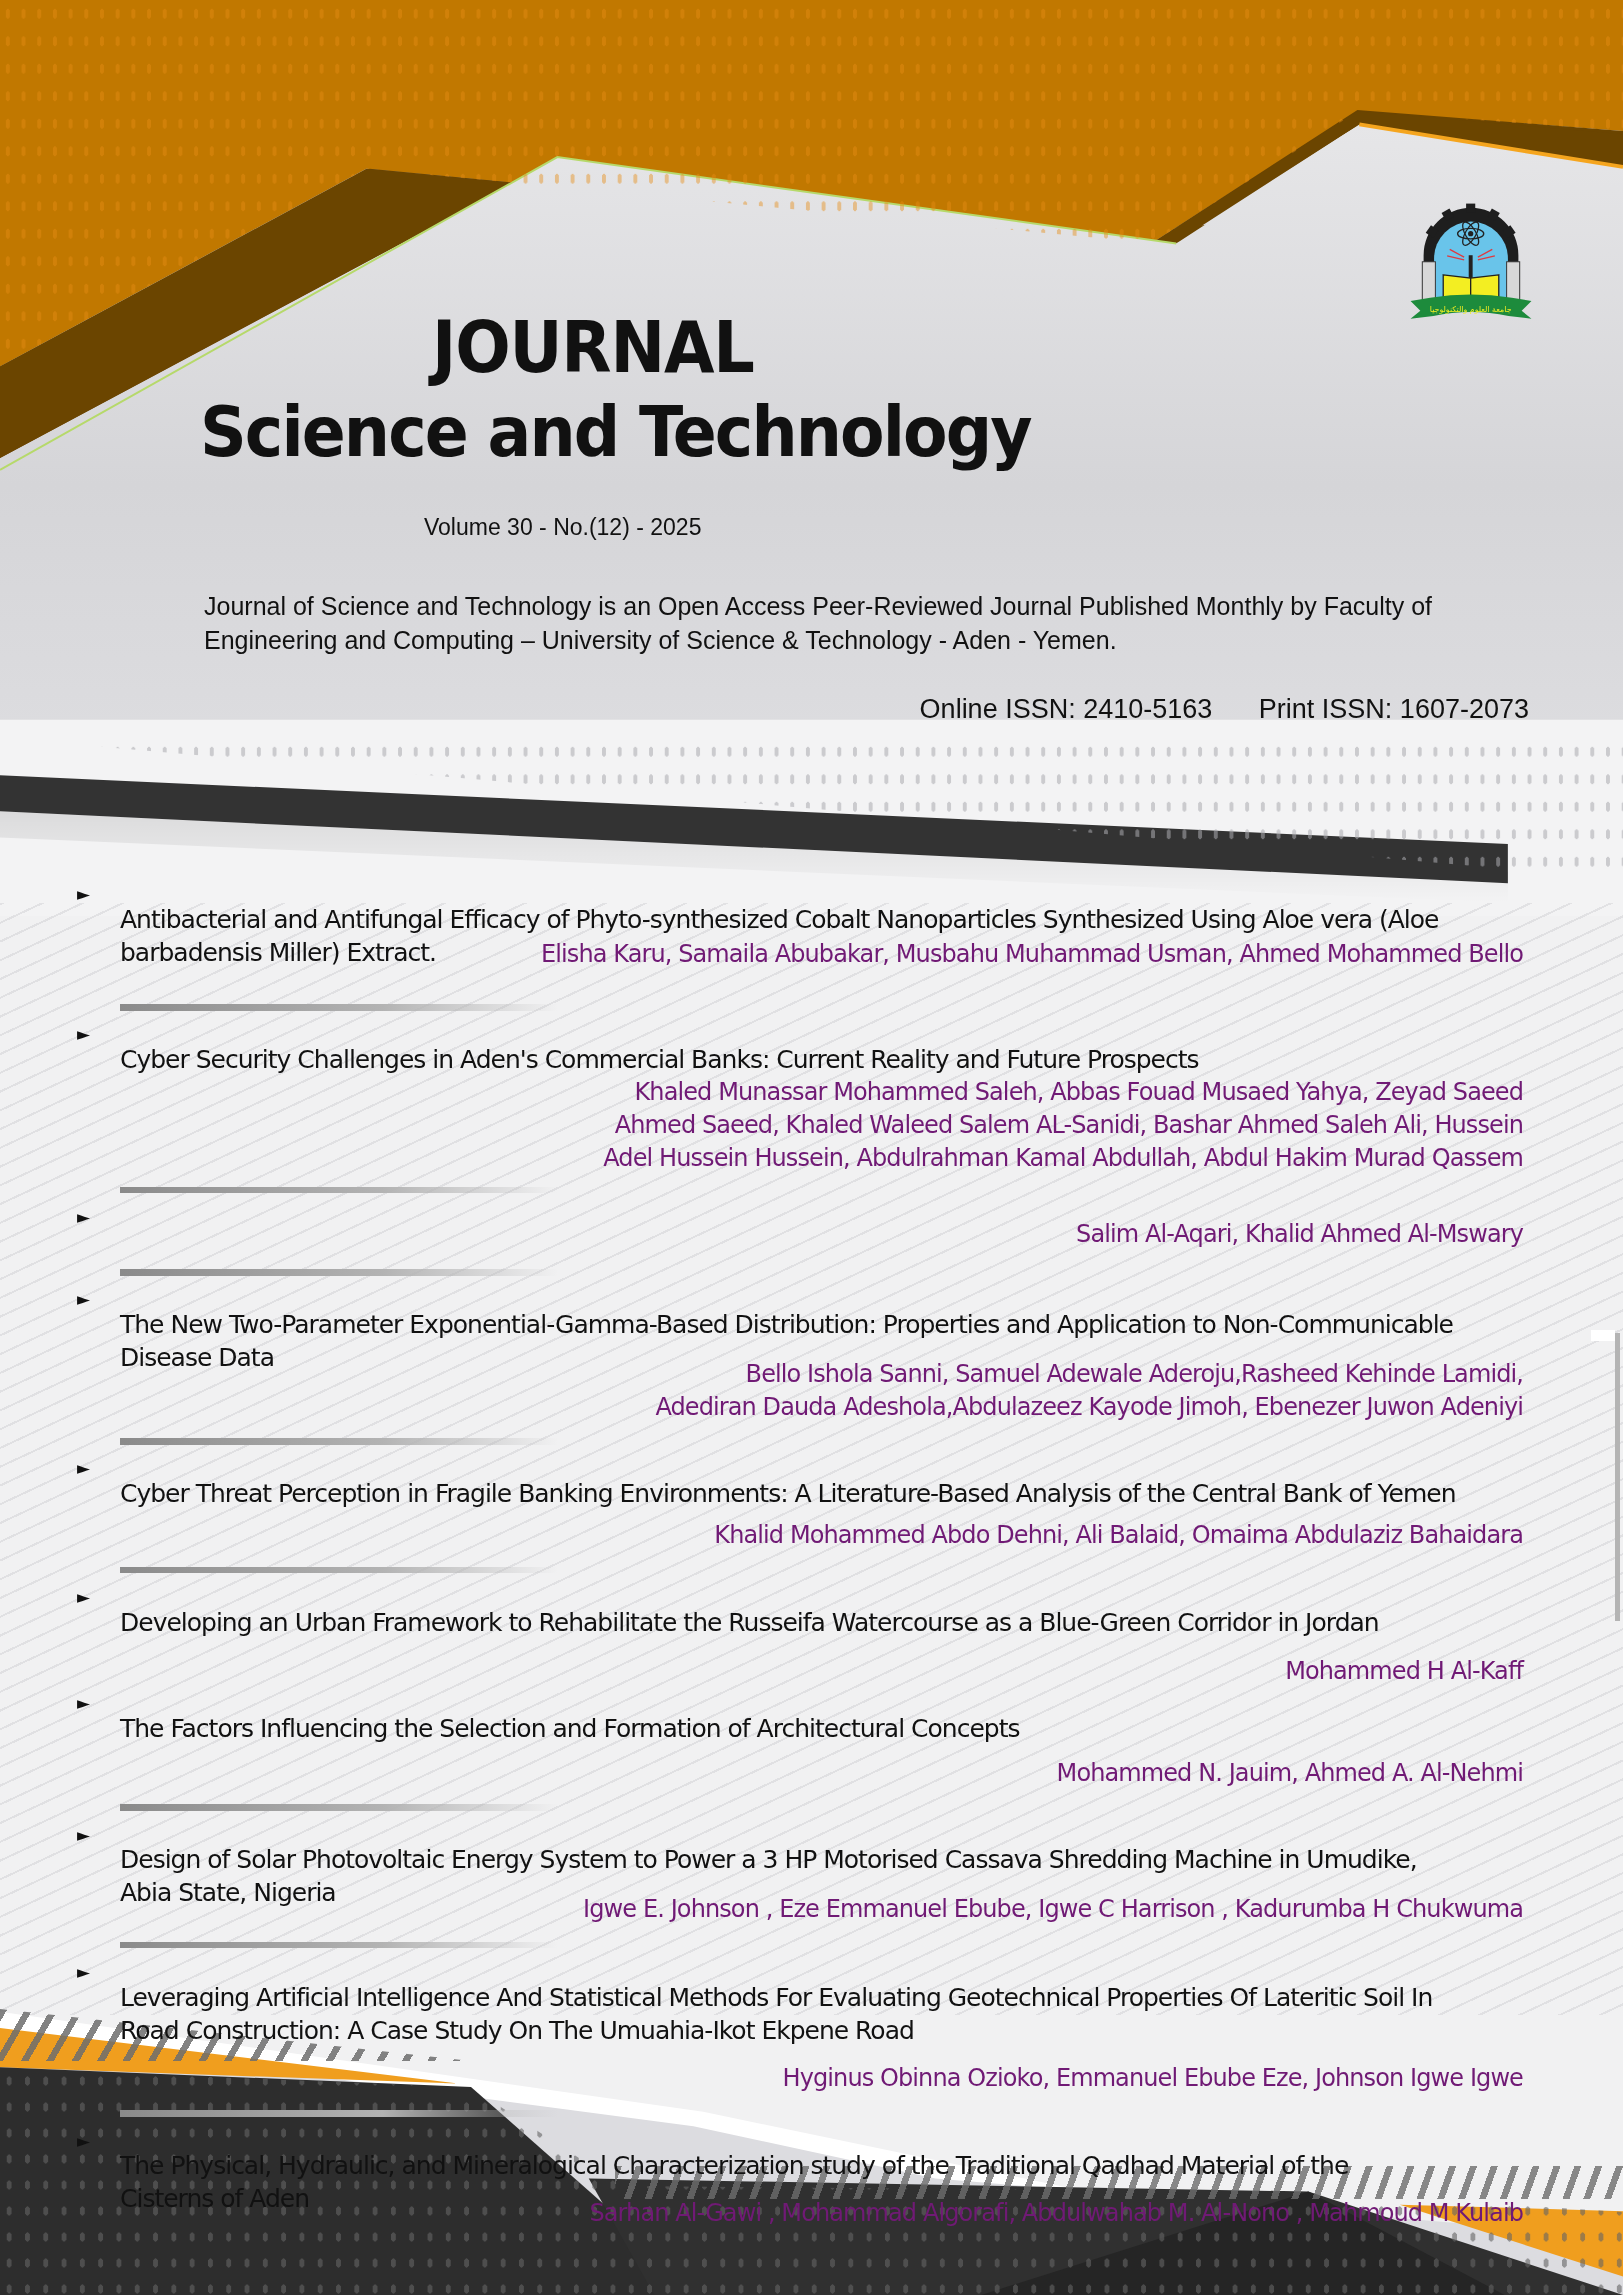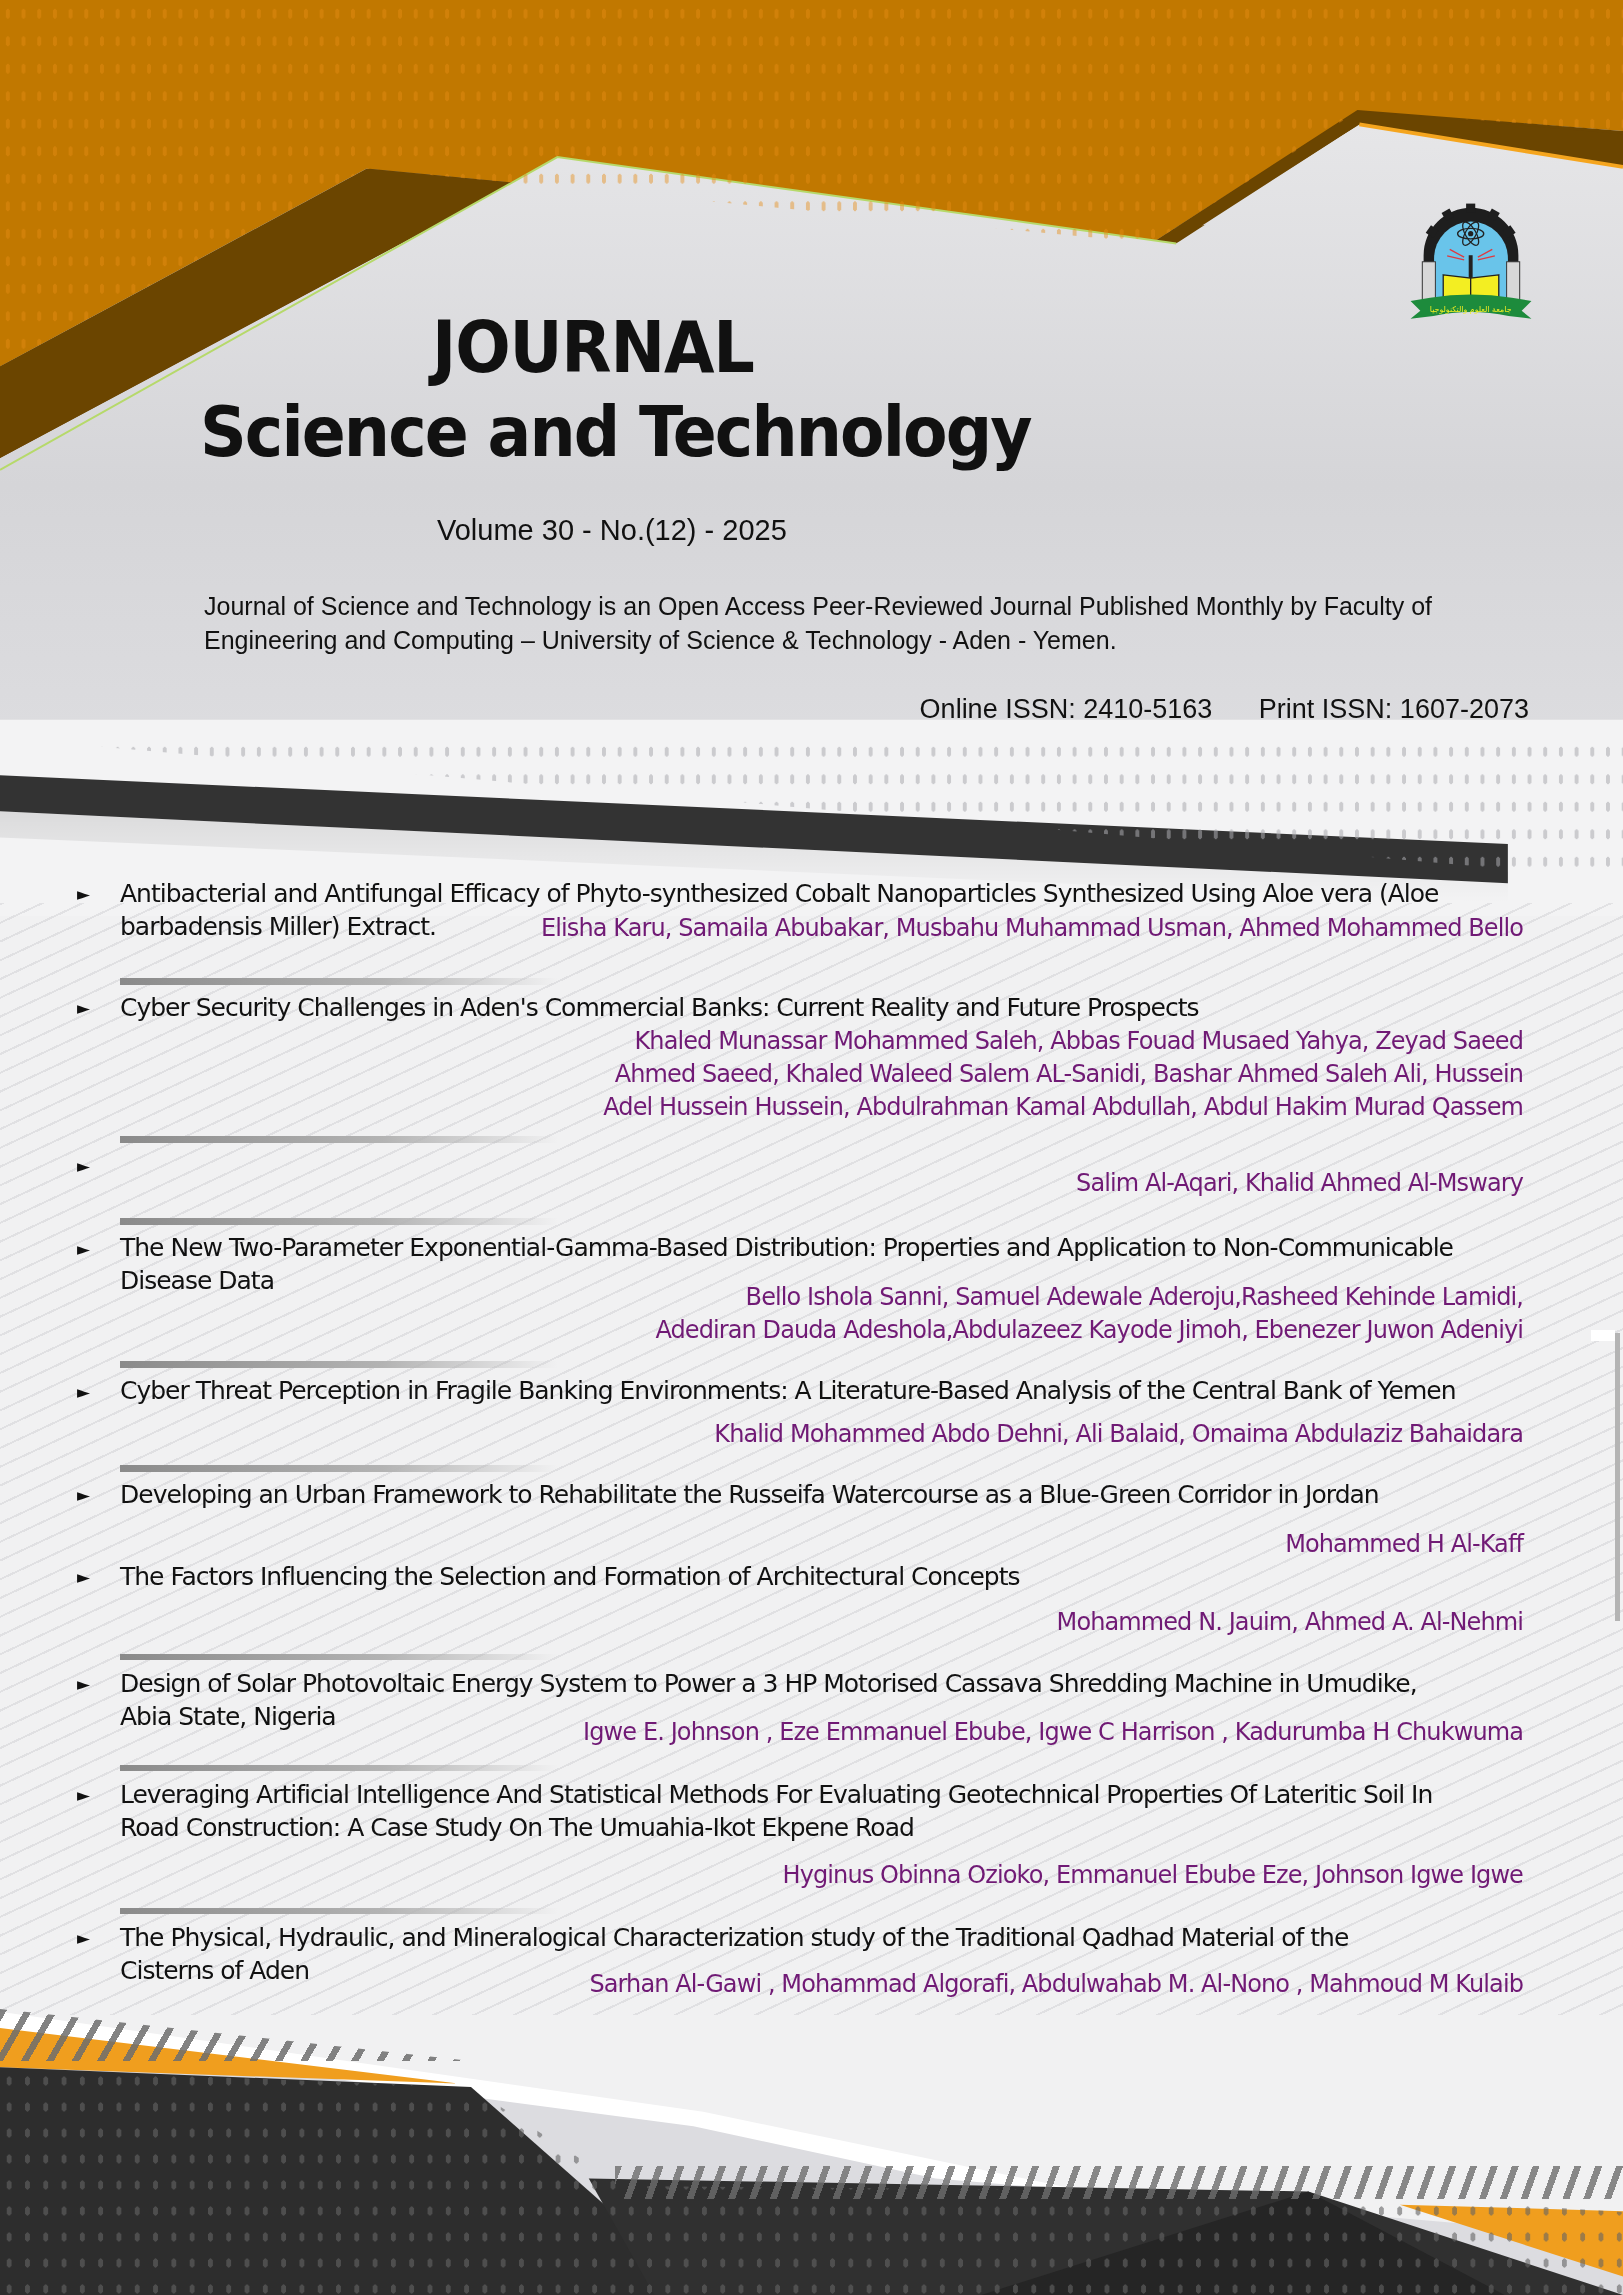--- a/index.html
+++ b/index.html
@@ -6,33 +6,33 @@
   body { width:1623px; height:2295px; position:relative; overflow:hidden; background:#eeeeef; font-family:"DejaVu Sans", sans-serif; }
   .layer { position:absolute; left:0; top:0; width:1623px; height:2295px; }
   .dots-orange { background-image: radial-gradient(ellipse 3.9px 8.5px at center, rgba(230,140,20,0.55) 55%, transparent 60%); background-size:15.7px 27.5px; }
   .dots-grey { background-image: radial-gradient(ellipse 3.9px 8.5px at center, rgba(170,170,175,0.55) 55%, transparent 60%); background-size:15.7px 27.5px; }
   .dots-dark { background-image: radial-gradient(ellipse 4.6px 7.9px at center, rgba(100,100,100,0.6) 55%, transparent 62%); background-size:18.3px 26px; }
   .stripes { background-image: repeating-linear-gradient(155deg, rgba(190,190,195,0.55) 0 2px, transparent 2px 17px); }
 
   .title-block { position:absolute; left:0; top:308px; width:1204px; text-align:center; }
   .journal-word { font-family:"DejaVu Sans", sans-serif; font-weight:bold; font-size:71px; color:#111; letter-spacing:-1.3px; transform:scaleX(0.92); transform-origin:center; line-height:79px; margin-left:0; position:absolute; left:419px; top:0; width:327px; text-align:left; }
   .journal-sub { position:absolute; left:200px; top:85px; font-family:"DejaVu Sans", sans-serif; font-weight:bold; font-size:69px; color:#111; letter-spacing:-2px; white-space:nowrap; transform:scaleX(0.94); transform-origin:left; line-height:79px; }
-  .volume { position:absolute; left:437px; top:514px; font-family:"Liberation Sans", sans-serif; font-size:29px; color:#111; white-space:nowrap; }
+  .volume { position:absolute; left:424px; top:514px; font-family:"Liberation Sans", sans-serif; font-size:23px; color:#111; white-space:nowrap; }
   .desc { position:absolute; left:204px; top:589px; width:1309px; font-family:"Liberation Sans", sans-serif; font-size:25px; line-height:34px; color:#111; }
   .issn { position:absolute; right:94px; top:694px; font-family:"Liberation Sans", sans-serif; font-size:27px; color:#111; white-space:nowrap; }
   .issn span { margin-left:39px; }
 
   .logo { position:absolute; left:1404px; top:193px; width:134px; height:131px; }
 
   .articles { position:absolute; left:77px; top:877px; width:1446px; }
   .article { position:relative; }
   .divider { height:6.5px; width:438px; margin-left:43px; background:linear-gradient(90deg,#8a8a8a 0%,#b3b3b3 60%,rgba(200,200,200,0) 100%); }
   .art-title { display:flex; align-items:flex-start; }
   .bullet { width:43px; flex:0 0 43px; font-size:17px; color:#111; line-height:33px; padding-top:1.3px; }
-  .t { font-family:"DejaVu Sans", sans-serif; font-size:25px; line-height:33px; color:#111; letter-spacing:-1px; transform-origin:left; }
+  .t { font-family:"DejaVu Sans", sans-serif; font-size:25px; line-height:33px; color:#111; letter-spacing:-1px; transform-origin:left;margin-top:26px; }
   .authors { text-align:right; font-family:"DejaVu Sans", sans-serif; font-size:24px; line-height:33px; color:#701a75; letter-spacing:-0.9px; padding-right:0; }
   .authors div { white-space:nowrap; }
 
   .scroll-mark { position:absolute; left:1615px; top:1333px; width:4.6px; height:288px; background:#b4b4b4; }
   .scroll-cap { position:absolute; left:1591px; top:1330px; width:23.6px; height:10.5px; background:#fff; }
 </style>
 </head>
 <body>
 
 <div class="layer">

